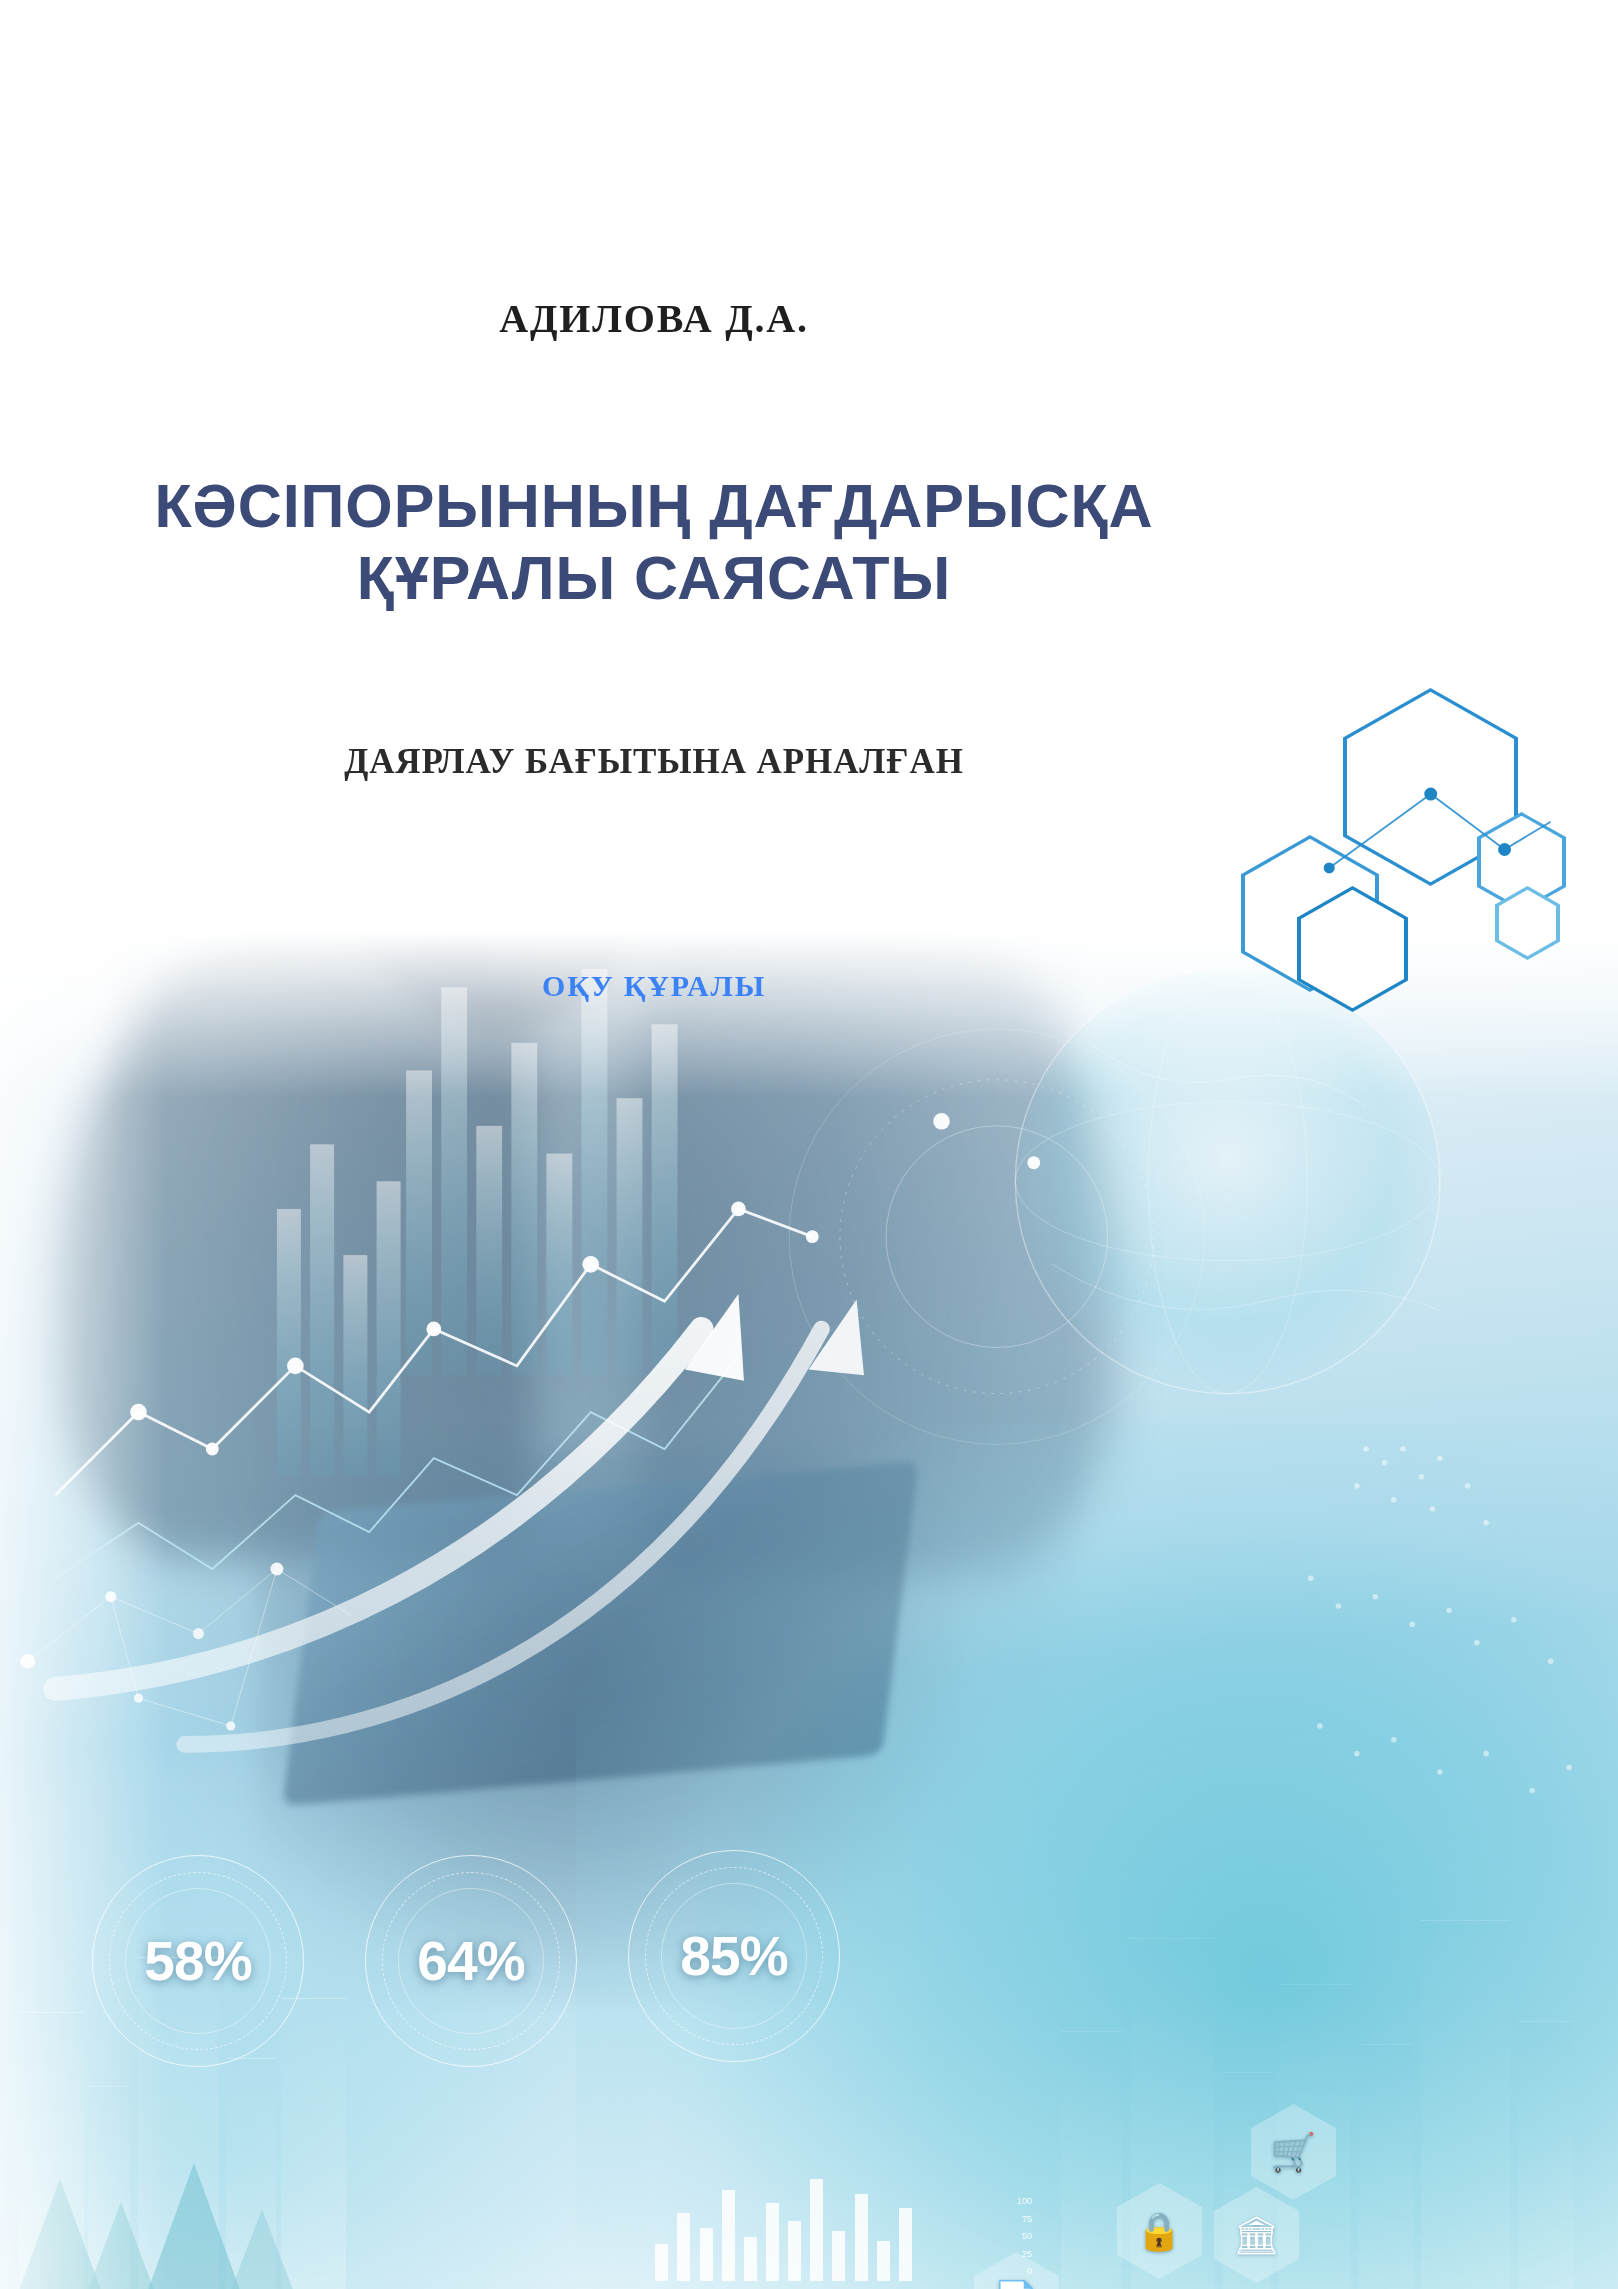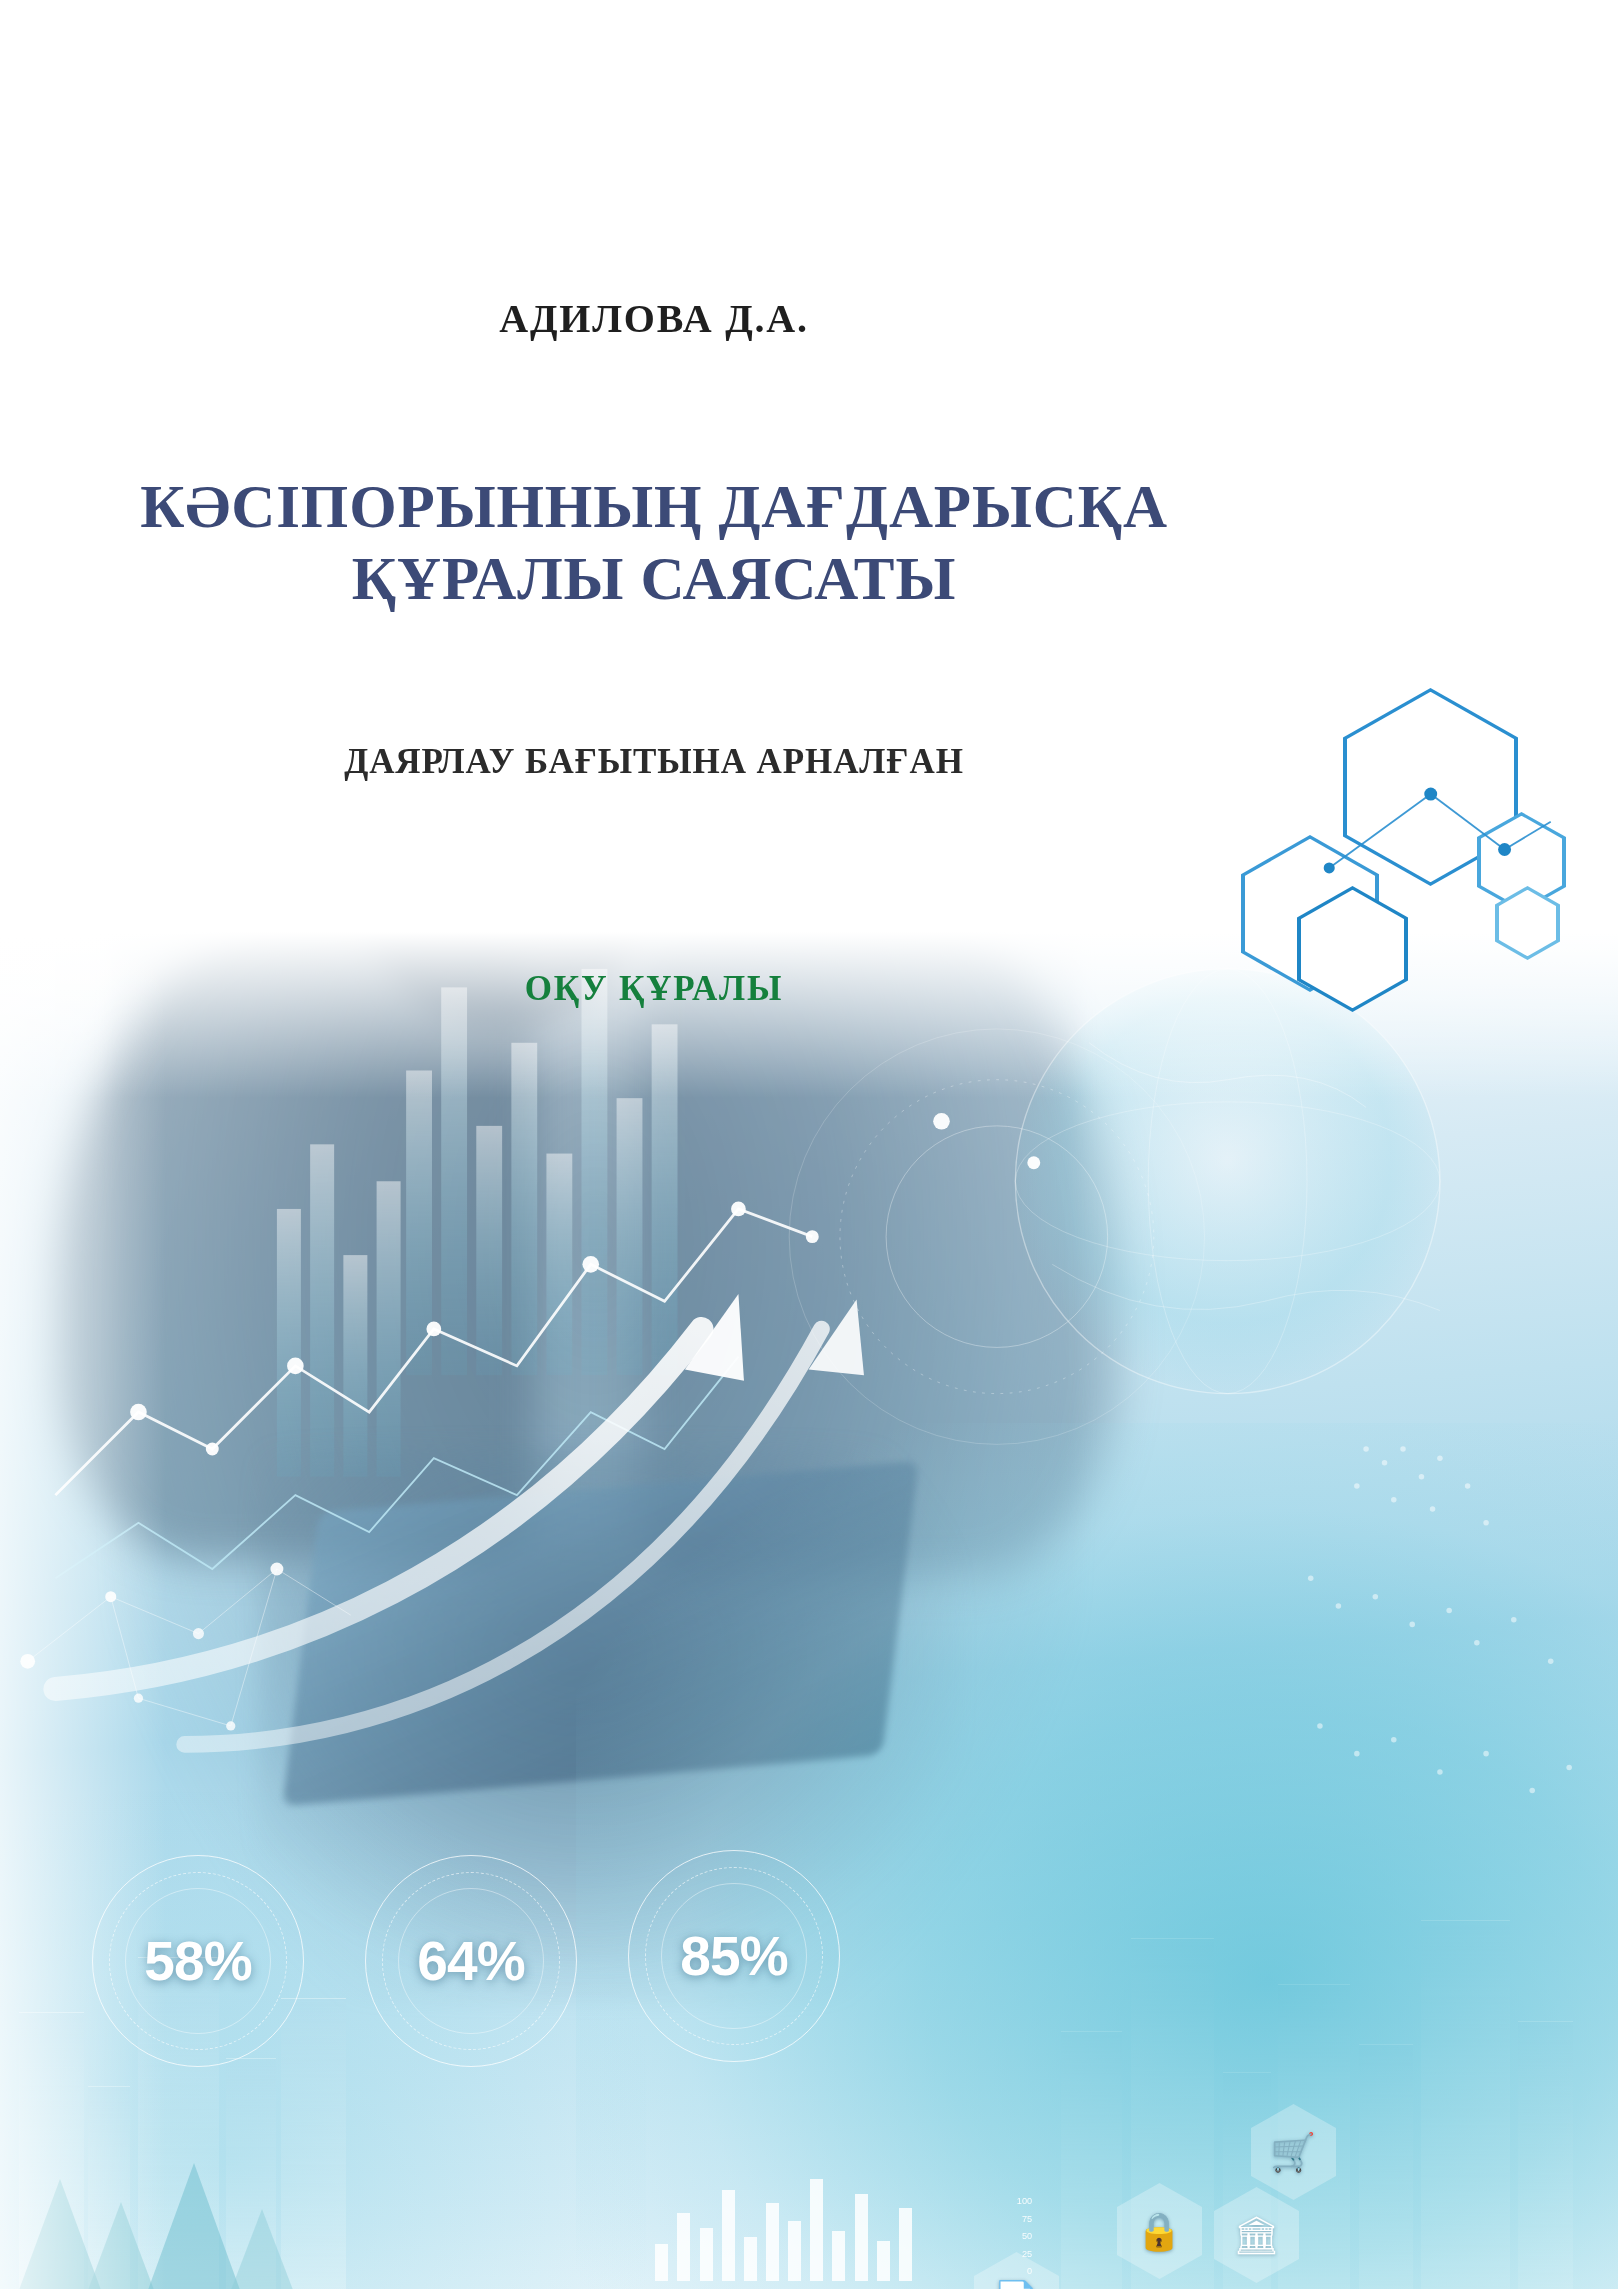--- a/index.html
+++ b/index.html
@@ -40,43 +40,43 @@
   .main-title {
     position: absolute;
     top: 471px;
     left: 0;
     width: 100%;
     font-size: 61px;
     font-weight: bold;
     line-height: 1.18;
     letter-spacing: 0.9px;
     color: #3c4a77;
-    font-family: Liberation Serif, serif;
+    font-family: Liberation Sans, sans-serif;
   }
   .subtitle {
     position: absolute;
     top: 738px;
     left: 0;
     width: 100%;
     font-size: 35px;
     font-weight: bold;
     line-height: 1.35;
     letter-spacing: 0.9px;
     color: #2b2b2b;
     font-family: "Liberation Serif", serif;
   }
   .doc-type {
     position: absolute;
     top: 969px;
     left: 0;
     width: 100%;
-    font-size: 35px;
+    font-size: 30px;
     font-weight: bold;
     letter-spacing: 1.8px;
-    color: #15803d;
+    color: #3b82f6;
     font-family: "Liberation Serif", serif;
   }
 
   
   .art {
     position: absolute;
     left: 0;
     top: 932px;
     width: 1619px;
     height: 1358px;

